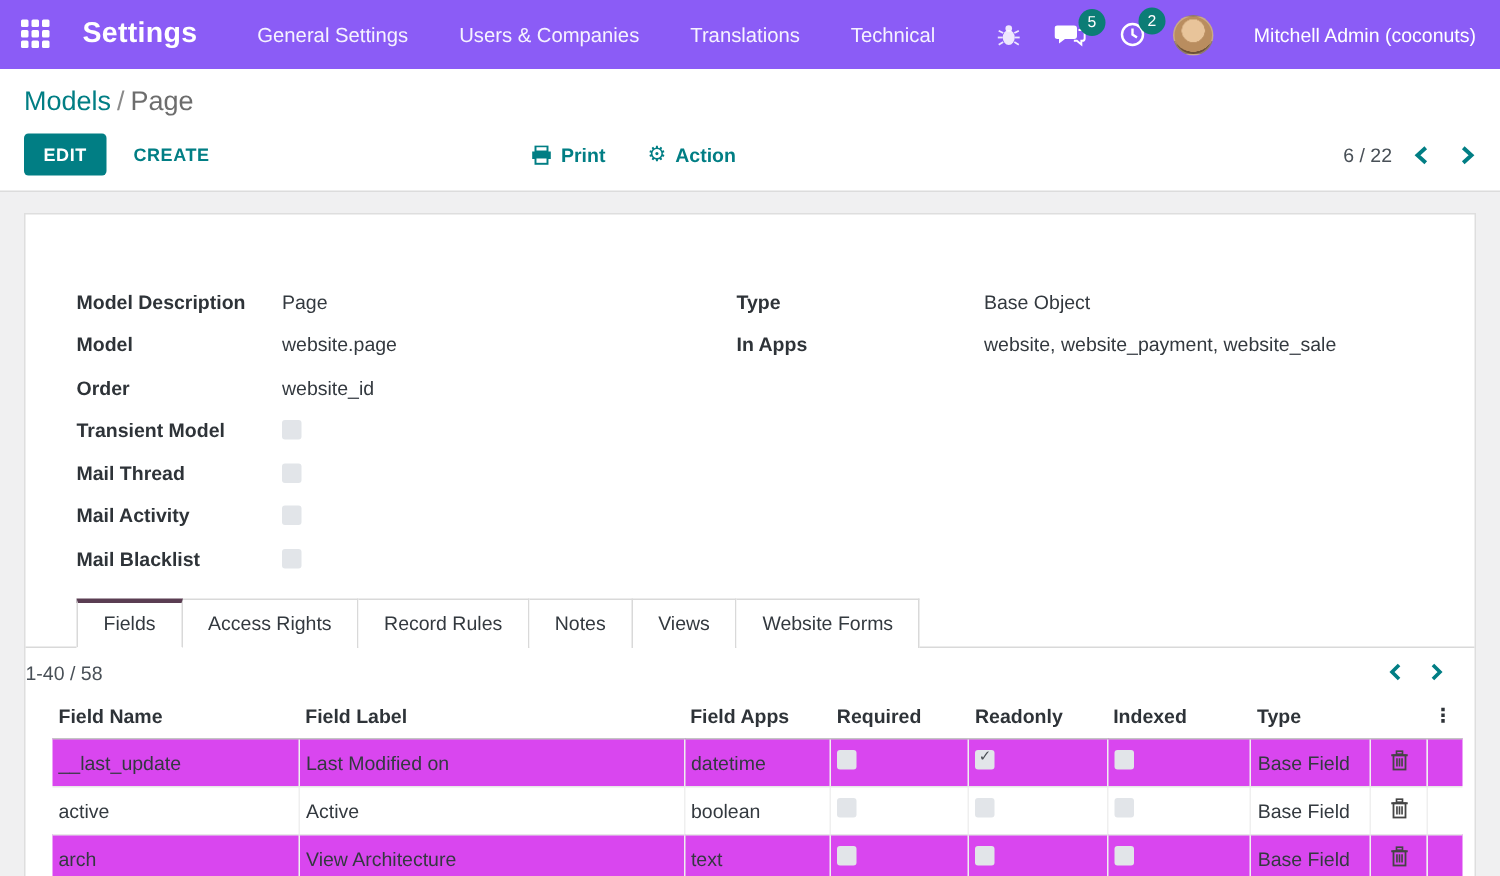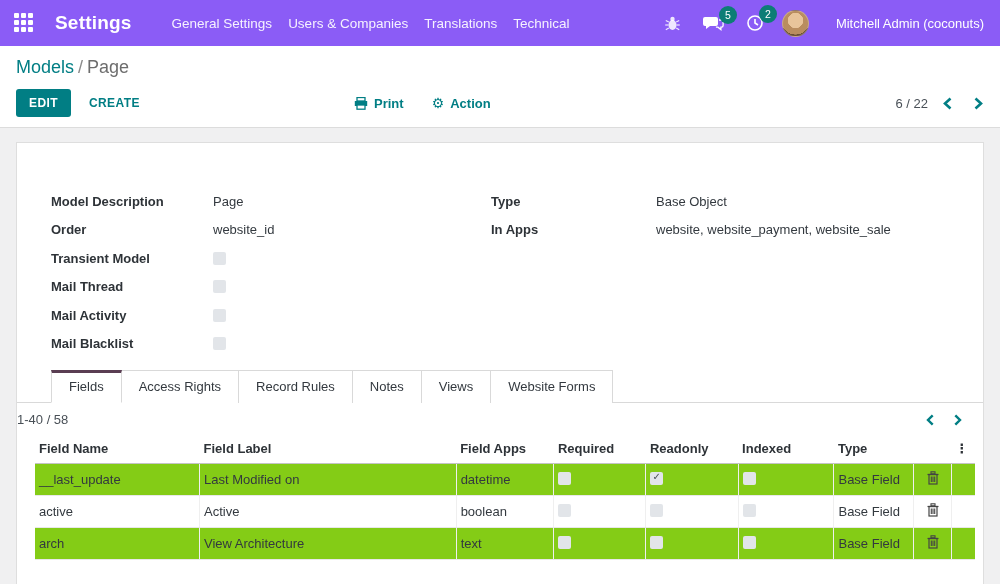--- a/index.html
+++ b/index.html
@@ -4,21 +4,21 @@
 <style>
   * { margin:0; padding:0; box-sizing:border-box; }
   html,body { width:1000px; height:584px; overflow:hidden; background:#f0f0f1;
     font-family:"Liberation Sans","DejaVu Sans",sans-serif; font-size:13px; color:#33393f; }
 
   
   .topbar { height:46px; background:#8b5cf6; display:flex; align-items:center; color:#fff; padding:0 16px 0 14px; }
   .apps-grid { width:21px; height:21px; display:grid; grid-template-columns:repeat(3,5px); grid-template-rows:repeat(3,5px); gap:2px; margin-right:20px; cursor:pointer; }
   .apps-grid span { background:#fff; border-radius:1px; display:block; }
   .app-name { font-size:19px; font-weight:bold; margin-right:40px; letter-spacing:.2px; }
-  .top-menu { display:flex; gap:16px; font-size:13.5px; }
+  .top-menu { display:flex; gap:34px; font-size:13.5px; }
   .top-menu .menu-item { color:rgba(255,255,255,.92); cursor:pointer; white-space:nowrap; }
   .top-spacer { flex:1; }
   .systray { display:flex; align-items:center; gap:22px; margin-right:18px; }
   .systray-item { position:relative; cursor:pointer; display:flex; align-items:center; }
   .badge { position:absolute; top:-9px; right:-13px; min-width:18px; height:18px; border-radius:50%;
     background:#0c7d76; color:#fff; font-size:10.5px; display:flex; align-items:center; justify-content:center; padding:0 2px; }
   .user-zone { display:flex; align-items:center; gap:27px; cursor:pointer; }
   .avatar { width:27px; height:27px; border-radius:50%; overflow:hidden;
     background:radial-gradient(circle at 50% 38%, #e8c49a 0 38%, #b98d5f 39% 70%, #6b4f35 71%); border:1px solid rgba(255,255,255,.25); }
   .user-name { font-size:13px; color:#fff; white-space:nowrap; }
@@ -44,21 +44,21 @@
 
   
   .content { padding:14px 16px 0 16px; height:538px; }
   .sheet { background:#fff; border:1px solid #dedede; height:100%; position:relative; }
 
   .form-area { padding:44px 0 0 34px; }
   .o-group { display:flex; }
   .o-col-left { width:440px; }
   .o-col-right { flex:1; }
   .o-field-row { display:flex; align-items:center; height:28.5px; }
-  .o-label { width:162px; font-weight:bold; color:#2e3338; }
+  .o-label { width:137px; font-weight:bold; color:#2e3338; }
   .o-col-right .o-label { width:165px; }
   .o-value { color:#33393f; }
   .o-checkbox { width:13px; height:13px; background:#e2e5e9; border-radius:2px; position:relative; display:inline-block; }
   .o-checkbox.checked::after { content:"\2713"; position:absolute; left:2px; top:-1px; font-size:10px; color:#4a4f54; }
 
   
   .notebook { margin-top:12px; }
   .tab-strip { display:flex; padding-left:34px; border-bottom:1px solid #d9d9d9; }
   .tab { padding:8px 17px; font-size:13px; color:#33393f; border:1px solid #d9d9d9; border-bottom:none;
     background:#fff; cursor:pointer; margin-bottom:-1px; white-space:nowrap; }
@@ -66,21 +66,21 @@
   .tab.active { border-top:3px solid #5a3d52; padding-top:6px; border-bottom:1px solid #fff; font-weight:normal; }
 
   
   .list-pager { display:flex; justify-content:space-between; align-items:center; gap:14px; padding:9px 20px 8px 0; }
   .list-pager .pager-arrows { gap:18px; }
   table.o-list { border-collapse:collapse; table-layout:fixed; width:calc(100% - 26px); margin-left:18px; }
   table.o-list th { text-align:left; font-weight:bold; color:#2e3338; font-size:13px; padding:6px 4px 7px 4px;
     border-bottom:1px solid #c4c4c4; cursor:pointer; }
   table.o-list td { padding:7px 4px; border-bottom:1px solid #e8e8e8; border-right:1px solid #efefef; color:#33393f; }
   table.o-list td:last-child { border-right:none; }
-  table.o-list tr.stripe { background:#84cc16; }
+  table.o-list tr.stripe { background:#d946ef; }
   table.o-list tbody tr { cursor:pointer; }
   .cell-pad { padding-left:12px;margin-top:39px; }
   th.cell-pad { padding-left:12px; }
   .opt-col { text-align:center; color:#555; font-family:"DejaVu Sans",sans-serif; font-weight:bold; cursor:pointer; }
   .trash-cell { text-align:center; }
   .trash-btn { background:none; border:none; cursor:pointer; padding:0; line-height:0; }
 
   svg { display:block; }
 </style>
 </head>
@@ -183,20 +183,24 @@
 
 <div class="content">
   <div class="sheet">
 
     <div class="form-area">
       <div class="o-group">
         <div class="o-col-left">
           <div class="o-field-row">
               <span class="o-label">Model Description</span>
               <span class="o-value">Page</span>
+            </div>
+          <div class="o-field-row">
+              <span class="o-label">Model</span>
+              <span class="o-value">website.page</span>
             </div>
           <div class="o-field-row">
               <span class="o-label">Order</span>
               <span class="o-value">website_id</span>
             </div>
           <div class="o-field-row">
               <span class="o-label">Transient Model</span>
               <span class="o-checkbox"></span>
             </div>
           <div class="o-field-row">

